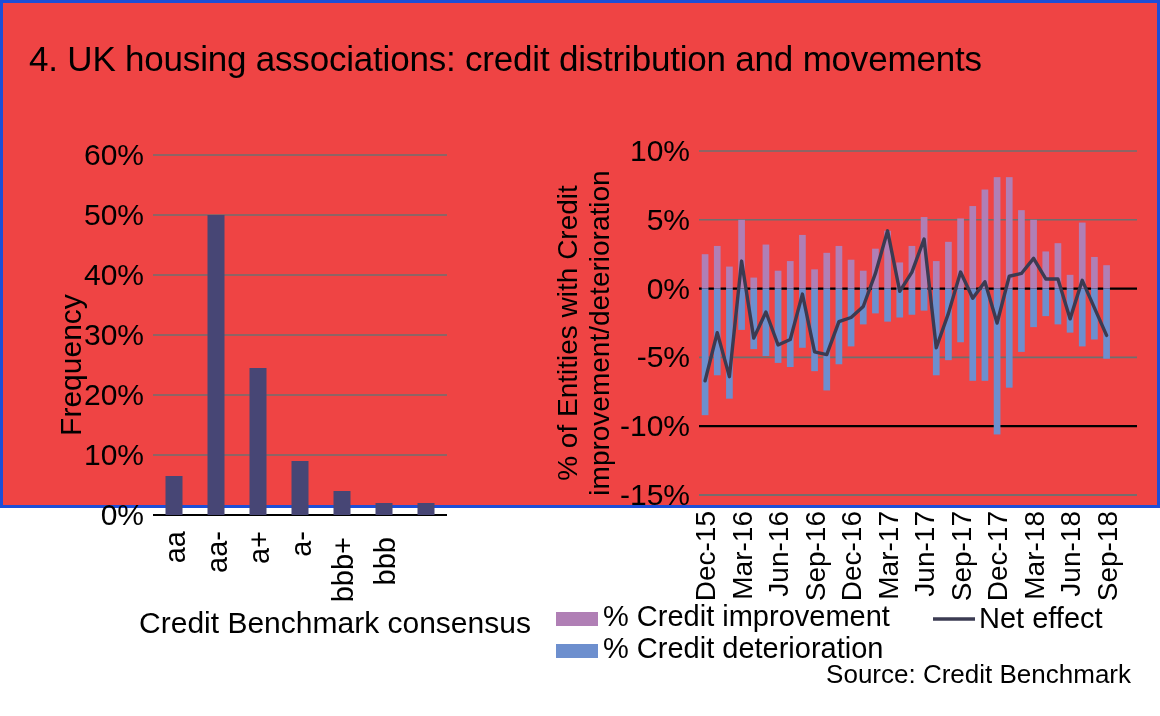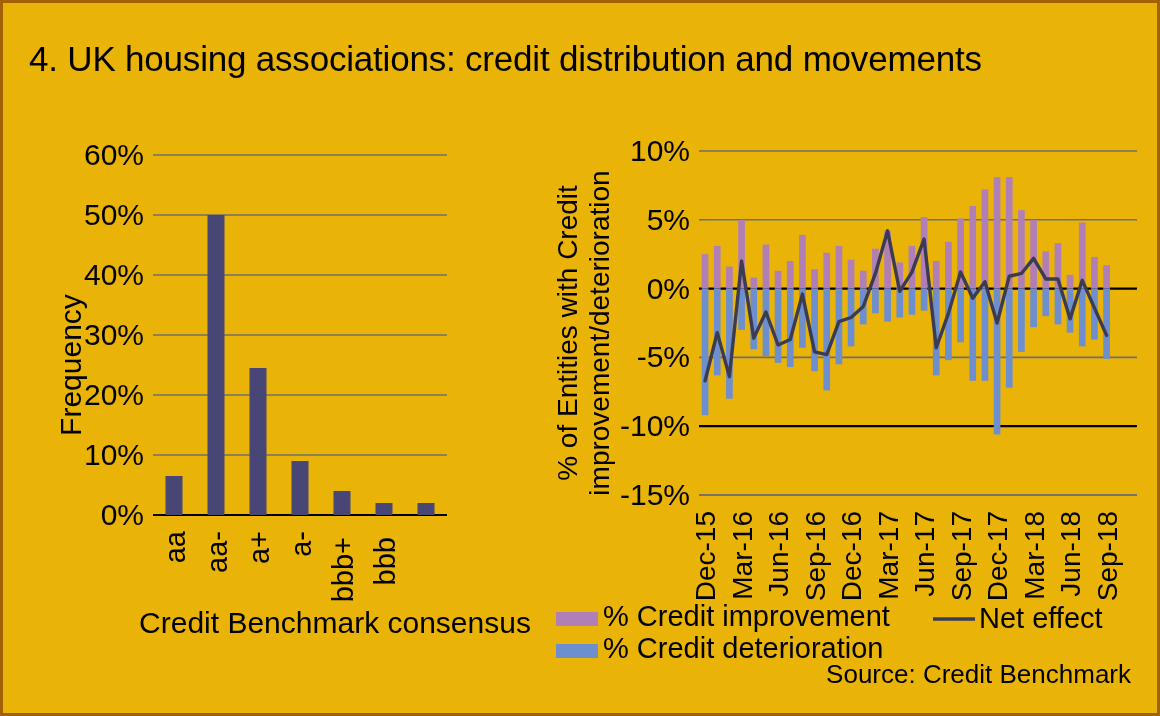--- a/index.html
+++ b/index.html
@@ -9,24 +9,24 @@
   }
   body {
     width: 1160px;
     height: 716px;
     font-family: "Liberation Sans", sans-serif;
     overflow: hidden;
   }
   #figure {
     position: relative;
     width: 1160px;
-    height: 716px;
+    height: 508px;
     box-sizing: border-box;
-    border: 3px solid #a16207;
-    background: #eab308;
+    border: 3px solid #1d4ed8;
+    background: #ef4444;
   }
   #title {
     position: absolute;
     left: 26px;
     top: 36px;
     font-size: 35px;
     font-weight: 400;
     color: #000000;
     font-family: "Liberation Sans", sans-serif;
     letter-spacing: -0.2px;

